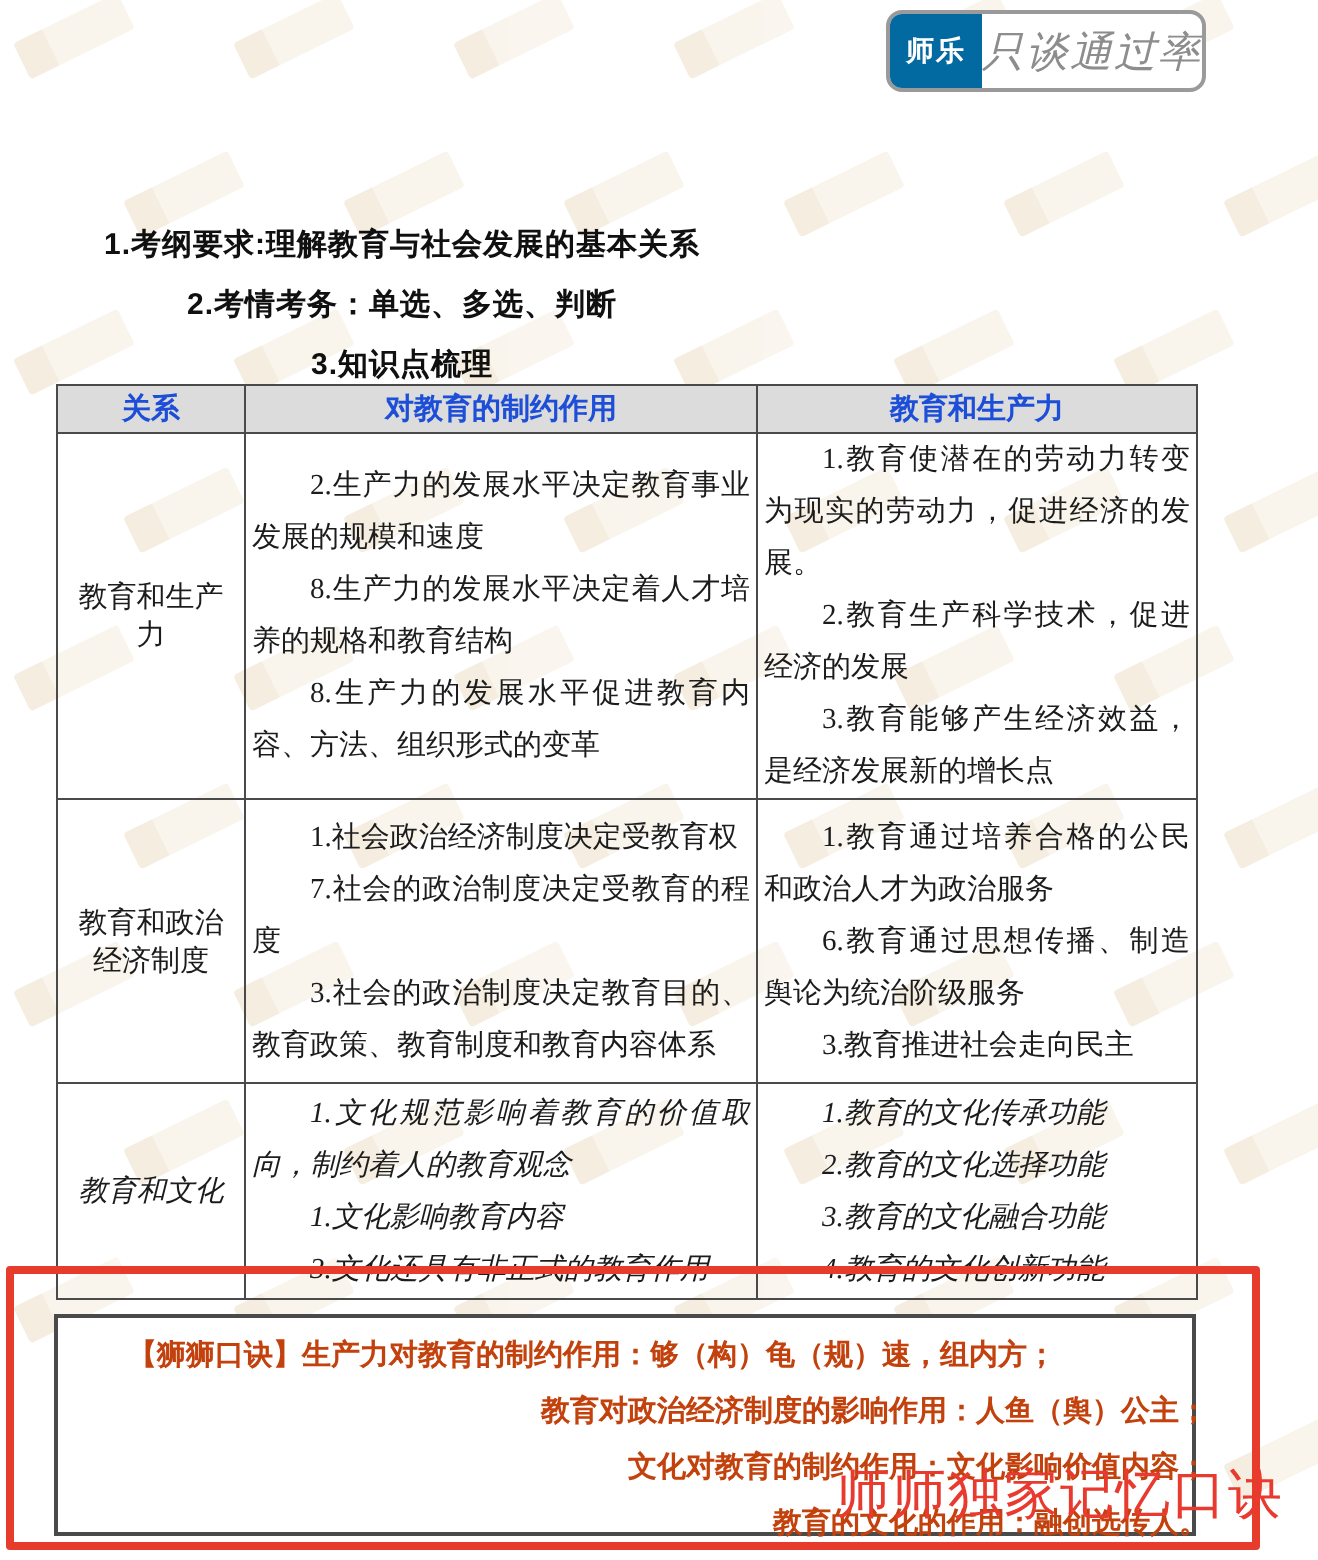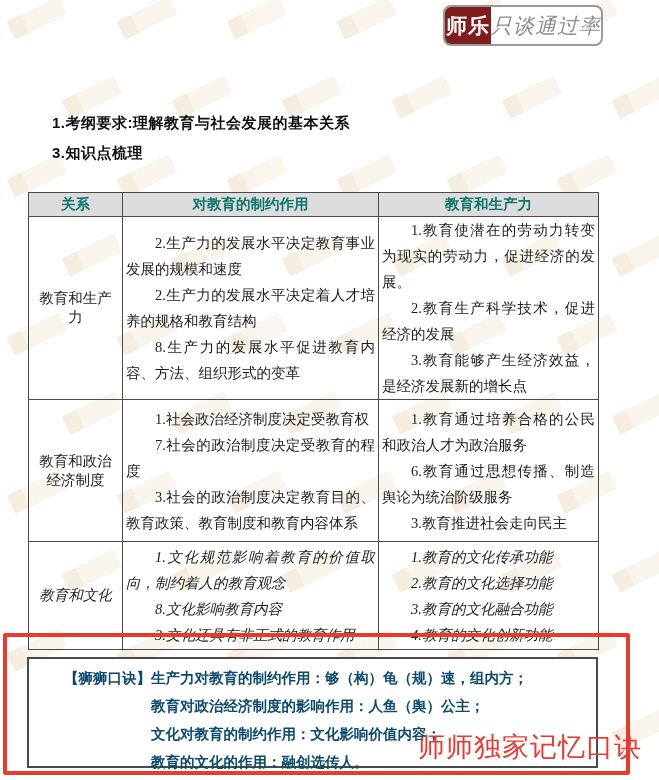--- a/index.html
+++ b/index.html
@@ -15,44 +15,44 @@
     background:#f8f2e8; border-radius:2px; opacity:.75; display:flex;
   }
   .wm-stamp .wm-sq { width:16px; height:100%; background:#f1e7d6; border-radius:2px 0 0 2px; }
 
   
   .logo {
     position:absolute; left:443px; top:5px; width:160px; height:41px;
     border:2px solid #9a9a9a; border-radius:8px; display:flex; overflow:hidden; background:#fff;
   }
   .logo-brand {
-    width:56px; background:#7f1d1d; color:#fff; font-weight:bold; font-size:21px;
+    width:56px; background:#0369a1; color:#fff; font-weight:bold; font-size:14px;
     display:flex; align-items:center; justify-content:center; letter-spacing:1px;
   }
   .logo-slogan {
     flex:1; color:#8d8d8d; font-size:21px; display:flex; align-items:center; justify-content:center;
     font-family:"DejaVu Serif", serif; font-style:italic; letter-spacing:1px; white-space:nowrap;
   }
 
   .doc-title {
     position:absolute; left:0; top:76px; width:100%; text-align:center;
     font-size:19px; font-weight:bold; color:#101010; letter-spacing:1px;
   }
 
-  .intro { position:absolute; left:52px; top:108px; color:#101010; }
+  .intro { position:absolute; left:52px; top:108px; color:#101010;text-align:center; }
   .intro-line { font-size:15px; font-weight:bold; height:30px; line-height:30px; letter-spacing:.5px; }
 
   table.kt {
     position:absolute; left:28px; top:192px; width:570px;
     border-collapse:collapse; table-layout:fixed;
   }
   .kt th, .kt td { border:1.6px solid #4a4a4a; }
   .kt th {
     height:24px; background:#dcdcdc; font-size:14.5px; font-weight:bold;
-    color:#0f766e; text-align:center; padding:0;
+    color:#1d4ed8; text-align:center; padding:0;
   }
   .col-rel { width:94px; } .col-con { width:256px; } .col-fun { width:220px; }
   tr.row-1 td { height:160px; } tr.row-2 td { height:142px; } tr.row-3 td { height:108px;font-style:italic; }
   td.relation {
     text-align:center; font-size:14.5px; color:#1c1c1c; padding:0 6px;
     font-family:"Liberation Serif", serif; vertical-align:middle;
   }
   td.content { vertical-align:middle; padding:0 3px; }
   td.content p {
     margin:0; font-size:14.5px; line-height:26px; text-indent:2em;
@@ -62,23 +62,23 @@
   .mn-outer {
     position:absolute; left:3px; top:633px; width:627px; height:142px;
     border:4px solid #e73b2c; border-radius:2px; background:transparent;
   }
   .mn-inner {
     position:absolute; left:27px; top:657px; width:571px; height:111px;
     border:2px solid #4a4a4a; background:#ffffff;
   }
   .mn-body {
     position:absolute; left:64px; top:664px; width:540px;
-    font-size:14.5px; font-weight:bold; color:#0c4a6e; line-height:28px;
-  }
-  .mn-line.rest { padding-left:87px; }
+    font-size:14.5px; font-weight:bold; color:#c2410c; line-height:28px;
+  }
+  .mn-line.rest { padding-left:87px;text-align:right; }
   .mn-label { letter-spacing:0; }
   .mn-stamp {
     position:absolute; left:418px; top:729px; font-size:27px; color:#e83a2e;
     white-space:nowrap; letter-spacing:1px; font-weight:normal;
   }
 </style>
 </head>
 <body>
 
 <div class="page">
@@ -267,40 +267,41 @@
     </div>
 
   <div class="logo">
     <div class="logo-brand">师乐</div>
     <div class="logo-slogan">只谈通过率</div>
   </div>
 
 
   <div class="intro">
     <div class="intro-line">1.考纲要求:理解教育与社会发展的基本关系</div>
+    <div class="intro-line">2.考情考务：单选、多选、判断</div>
     <div class="intro-line">3.知识点梳理</div>
   </div>
 
   <table class="kt">
     <colgroup>
         <col class="col-rel">
         <col class="col-con">
         <col class="col-fun">
       </colgroup>
     <tbody>
         <tr>
       <th>关系</th>
       <th>对教育的制约作用</th>
       <th>教育和生产力</th>
     </tr>
     <tr class="row-1">
       <td class="relation">教育和生产力</td>
       <td class="content">
         <p>2.生产力的发展水平决定教育事业发展的规模和速度</p>
-        <p>2.生产力的发展水平决定着人才培养的规格和教育结构</p>
+        <p>8.生产力的发展水平决定着人才培养的规格和教育结构</p>
         <p>8.生产力的发展水平促进教育内容、方法、组织形式的变革</p>
       </td>
       <td class="content">
         <p>1.教育使潜在的劳动力转变为现实的劳动力，促进经济的发展。</p>
         <p>2.教育生产科学技术，促进经济的发展</p>
         <p>3.教育能够产生经济效益，是经济发展新的增长点</p>
       </td>
     </tr>
     <tr class="row-2">
       <td class="relation">教育和政治经济制度</td>
@@ -312,21 +313,21 @@
       <td class="content">
         <p>1.教育通过培养合格的公民和政治人才为政治服务</p>
         <p>6.教育通过思想传播、制造舆论为统治阶级服务</p>
         <p>3.教育推进社会走向民主</p>
       </td>
     </tr>
     <tr class="row-3">
       <td class="relation">教育和文化</td>
       <td class="content">
         <p>1.文化规范影响着教育的价值取向，制约着人的教育观念</p>
-        <p>8.文化影响教育内容</p>
+        <p>1.文化影响教育内容</p>
         <p>3.文化还具有非正式的教育作用</p>
       </td>
       <td class="content">
         <p>1.教育的文化传承功能</p>
         <p>2.教育的文化选择功能</p>
         <p>3.教育的文化融合功能</p>
         <p>4.教育的文化创新功能</p>
       </td>
     </tr>
   </tbody>

